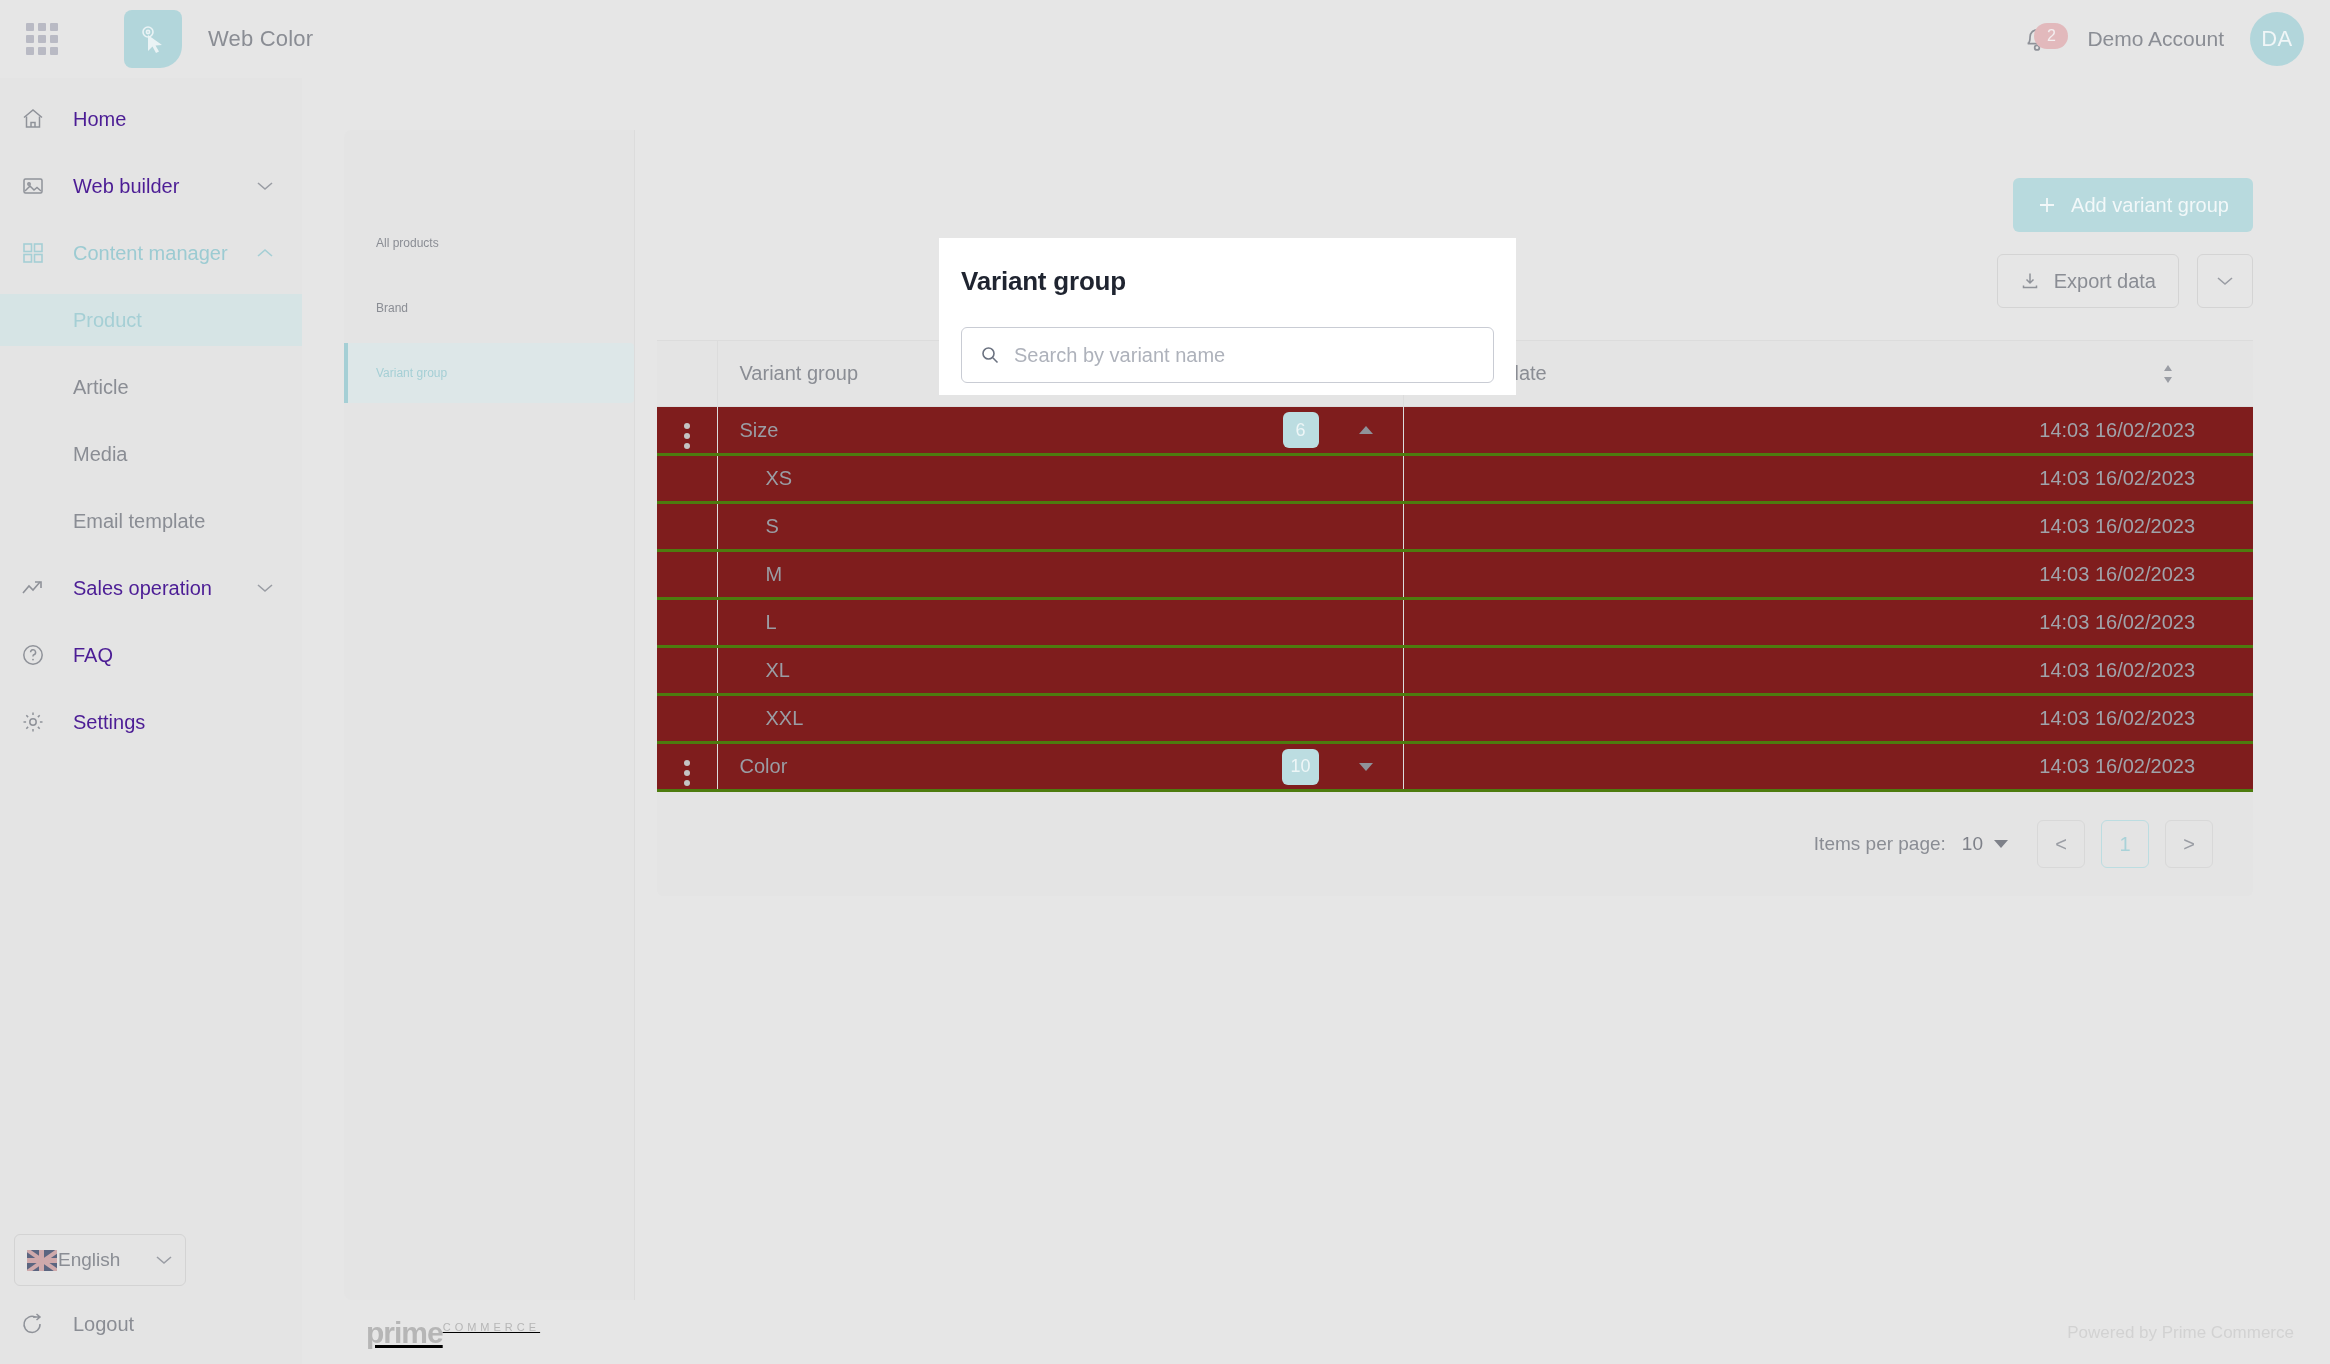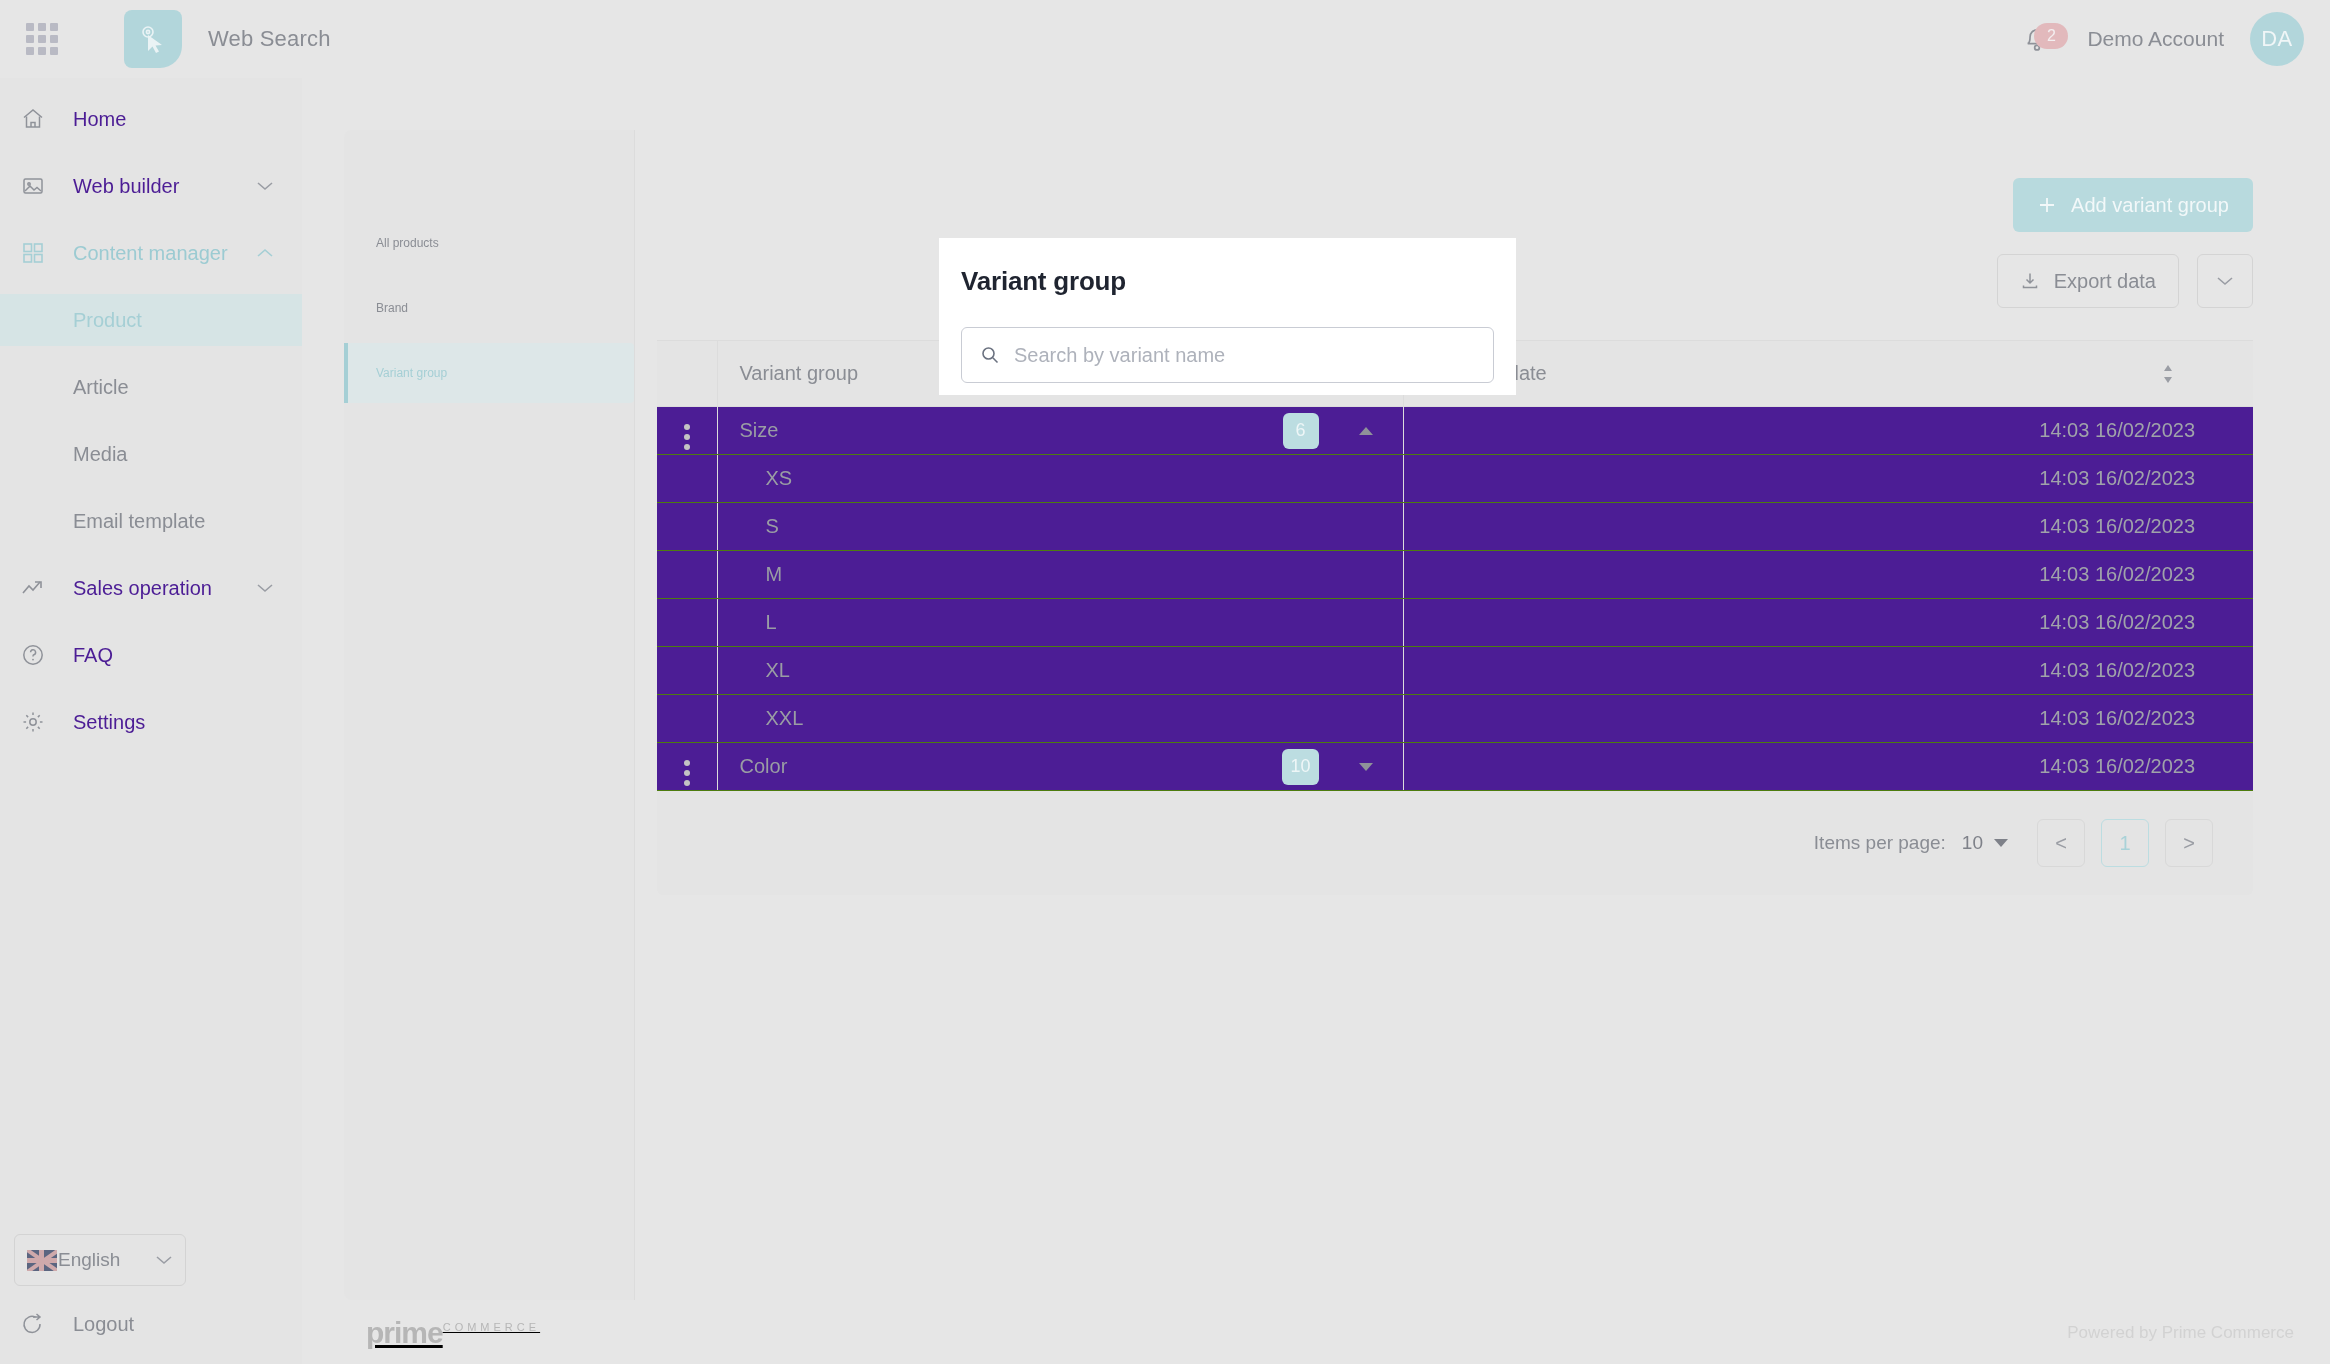--- a/index.html
+++ b/index.html
@@ -151,21 +151,21 @@
     text-align: left; border-bottom: 1px solid #dcdcdc; border-top: 1px solid #dcdcdc;
     padding: 0 22px; background: #e4e4e4;
   }
   th.c-handle { width: 60px; padding: 0; border-right: 1px solid #dcdcdc; }
   th.c-name  { border-right: 1px solid #dcdcdc; }
   th.c-date  { width: 850px; position: relative; }
   .sort-ico { position: absolute; right: 78px; top: 50%; transform: translateY(-50%); }
 
   tbody td {
     height: 48px; font-size: 20px; color: #9a9da4;
-    border-bottom: 1px solid #4d7c0f; padding: 0 22px; background: #4c1d95;
+    border-bottom: 3px solid #4d7c0f; padding: 0 22px; background: #7f1d1d;
   }
   td.c-handle { width: 60px; padding: 0; text-align: center; border-right: 1px solid #dcdcdc; }
   td.c-name { border-right: 1px solid #dcdcdc; position: relative; }
   td.c-date { text-align: right; padding-right: 58px; color: #a0a3aa; }
   tr.child td.c-name { padding-left: 48px; }
 
   .kebab { display: inline-flex; flex-direction: column; gap: 4px; align-items: center; }
   .kebab i { width: 6px; height: 6px; border-radius: 50%; background: #c4c4c4; display: block; }
 
   .count-badge {
@@ -235,21 +235,21 @@
       <i></i>
   </div>
   <div class="brand">
     <div class="brand-logo">
       <svg width="34" height="34" viewBox="0 0 34 34" fill="none" stroke="#eaf3f5" stroke-width="1.6">
         <circle cx="12" cy="10" r="5"></circle>
         <circle cx="12" cy="10" r="1.6"></circle>
         <path d="M12 13 L12 29 L16.5 24.5 L20 31 L23 29.5 L19.5 23.5 L26 23 Z" fill="#eaf3f5" stroke="none"></path>
       </svg>
     </div>
-    <div class="brand-name">Web Search</div>
+    <div class="brand-name">Web Color</div>
   </div>
   <div class="topbar-right">
     <div class="bell-wrap">
       <svg width="28" height="30" viewBox="0 0 24 26" fill="none" stroke="#8f9299" stroke-width="1.5">
         <path d="M6 11a6 6 0 0 1 12 0c0 5 2 6 2 6H4s2-1 2-6z"></path>
         <circle cx="12" cy="20.5" r="2"></circle>
       </svg>
       <div class="bell-badge">2</div>
     </div>
     <div class="acct-name">Demo Account</div>

